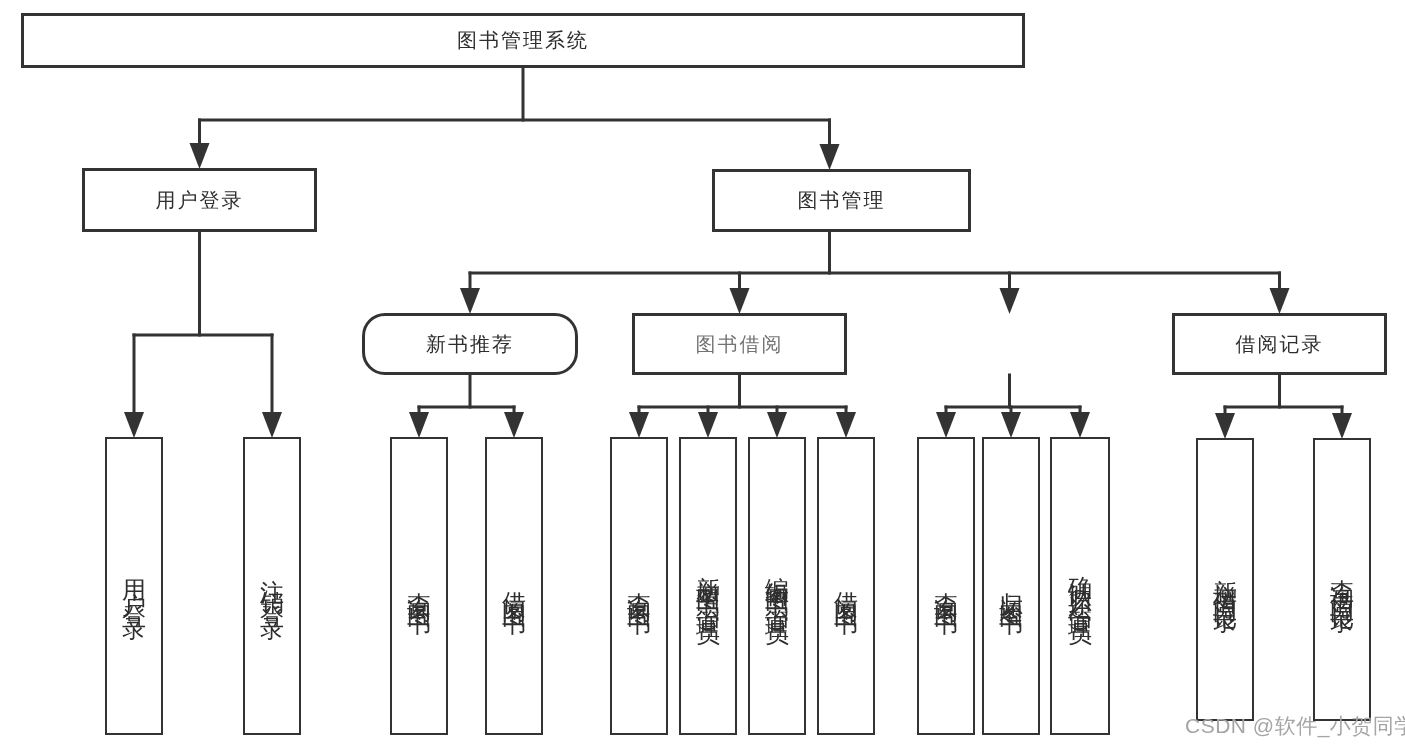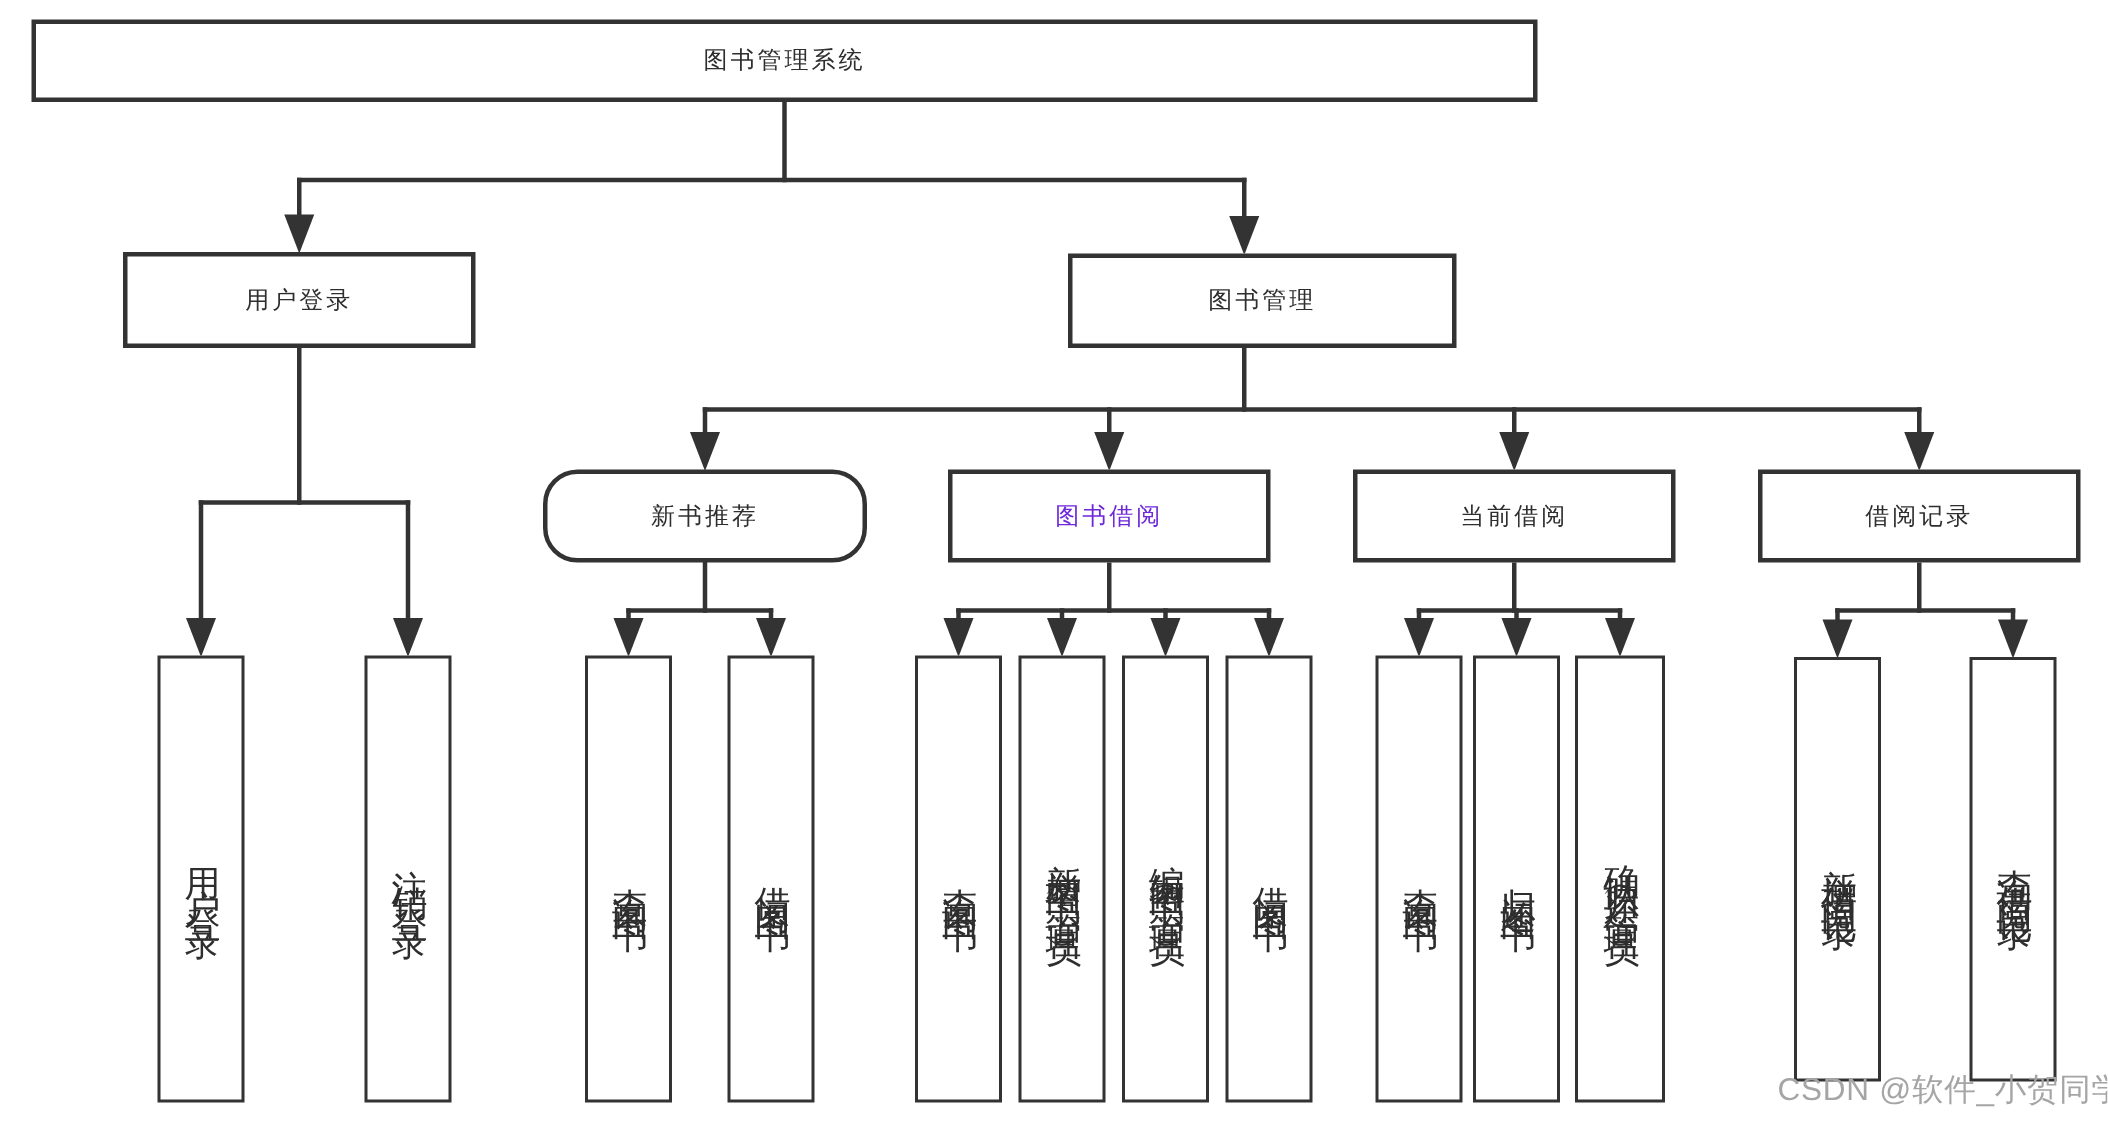--- a/index.html
+++ b/index.html
@@ -25,21 +25,21 @@
     position: absolute;
     box-sizing: border-box;
     background: #ffffff;
     border: 3px solid #333333;
     display: flex;
     align-items: center;
     justify-content: center;
     z-index: 2;
   }
   .node.h .label {
-    font-size: 16px;
+    font-size: 20px;
     letter-spacing: 2px;
     color: #2e2e2e;
     white-space: nowrap;
   }
   .node.v {
     border-width: 2.5px;
   }
   .node.v .label {
     writing-mode: vertical-rl;
     text-orientation: mixed;
@@ -123,24 +123,21 @@
     <div class="node h" style="left: 82px; top: 168px; width: 235px; height: 64px; border-color: rgb(51, 51, 51); background: rgb(255, 255, 255);">
       <span class="label" style="color: rgb(46, 46, 46);">用户登录</span>
     </div>
     <div class="node h" style="left: 712px; top: 169px; width: 259px; height: 63px; border-color: rgb(51, 51, 51); background: rgb(255, 255, 255);">
       <span class="label" style="color: rgb(46, 46, 46);">图书管理</span>
     </div>
     <div class="node h" style="left: 362px; top: 313px; width: 216px; height: 62px; border-color: rgb(51, 51, 51); background: rgb(255, 255, 255); border-radius: 23px;">
       <span class="label" style="color: rgb(46, 46, 46);">新书推荐</span>
     </div>
     <div class="node h" style="left: 632px; top: 313px; width: 215px; height: 62px; border-color: rgb(51, 51, 51); background: rgb(255, 255, 255);">
-      <span class="label" style="color: #6d28d9;">图书借阅</span>
-    </div>
-    <div class="node h" style="left: 902px; top: 313px; width: 215px; height: 62px; border-color: rgb(51, 51, 51); background: rgb(255, 255, 255);">
-      <span class="label" style="color: rgb(46, 46, 46);">当前借阅</span>
+      <span class="label" style="color: #737373;">图书借阅</span>
     </div>
     <div class="node h" style="left: 1172px; top: 313px; width: 215px; height: 62px; border-color: rgb(51, 51, 51); background: rgb(255, 255, 255);">
       <span class="label" style="color: rgb(46, 46, 46);">借阅记录</span>
     </div>
     <div class="node v" style="left: 105px; top: 437px; width: 58px; height: 298px; border-color: rgb(51, 51, 51); background: rgb(255, 255, 255);">
       <span class="label" style="color: rgb(46, 46, 46); letter-spacing: 13px;">用户登录</span>
     </div>
     <div class="node v" style="left: 243px; top: 437px; width: 58px; height: 298px; border-color: rgb(51, 51, 51); background: rgb(255, 255, 255);">
       <span class="label" style="color: rgb(46, 46, 46); letter-spacing: 13px;">注销登录</span>
     </div>

